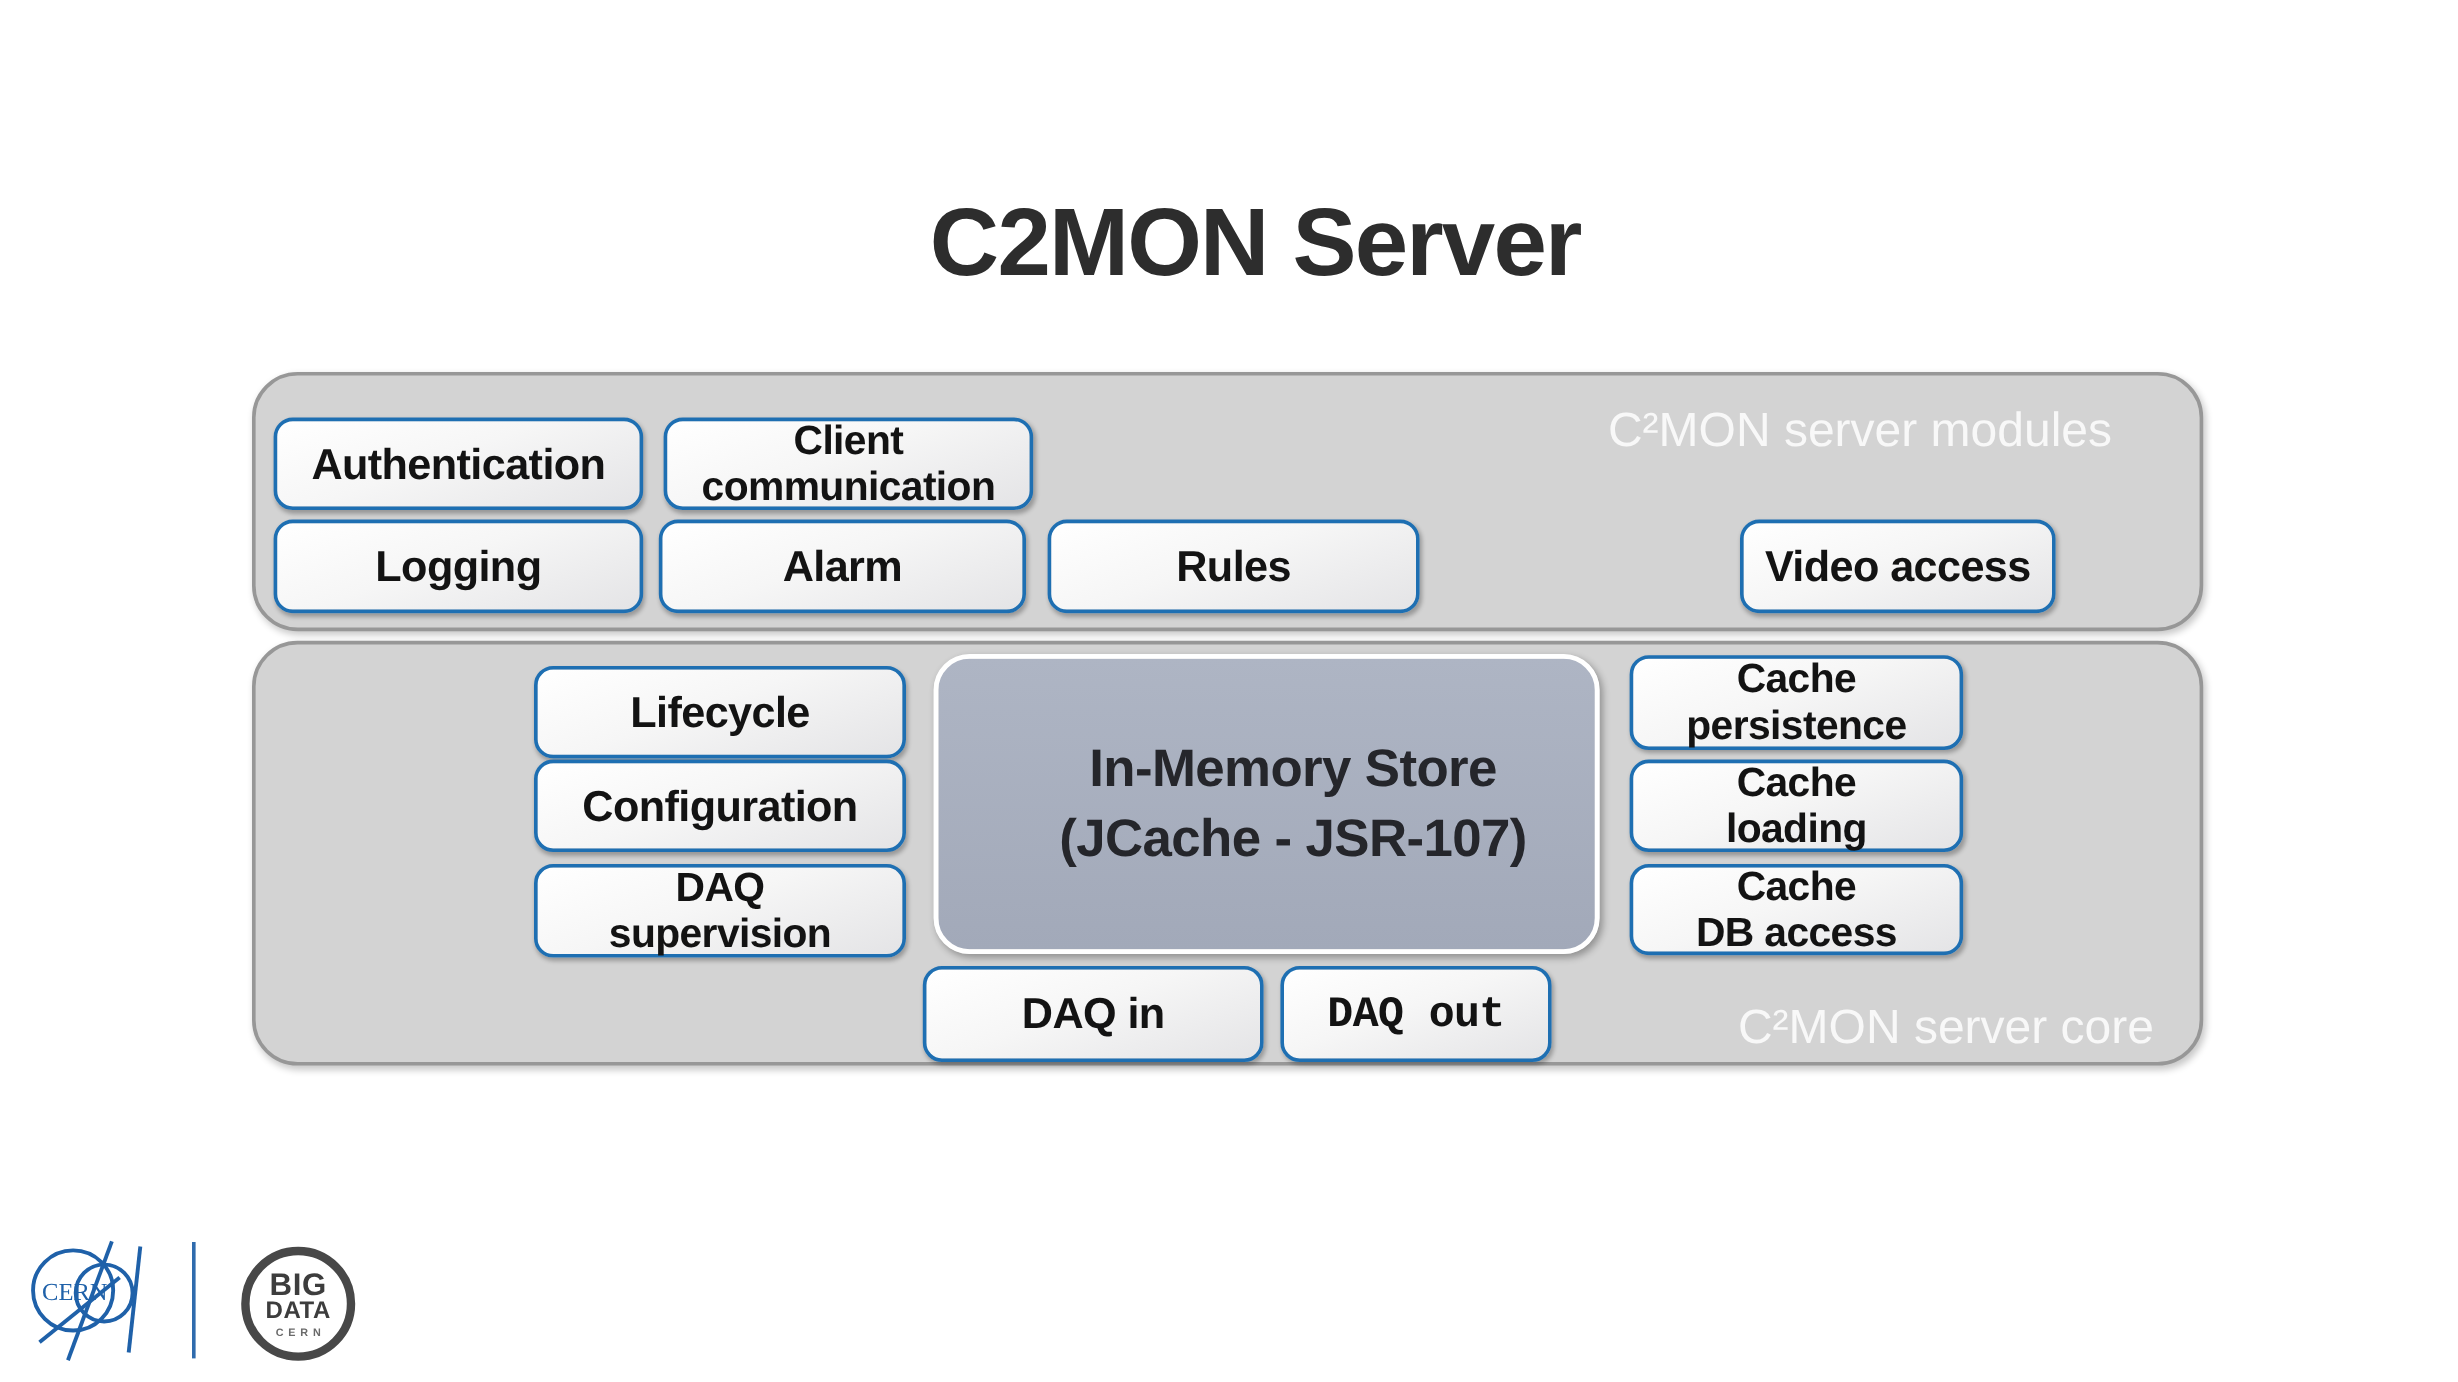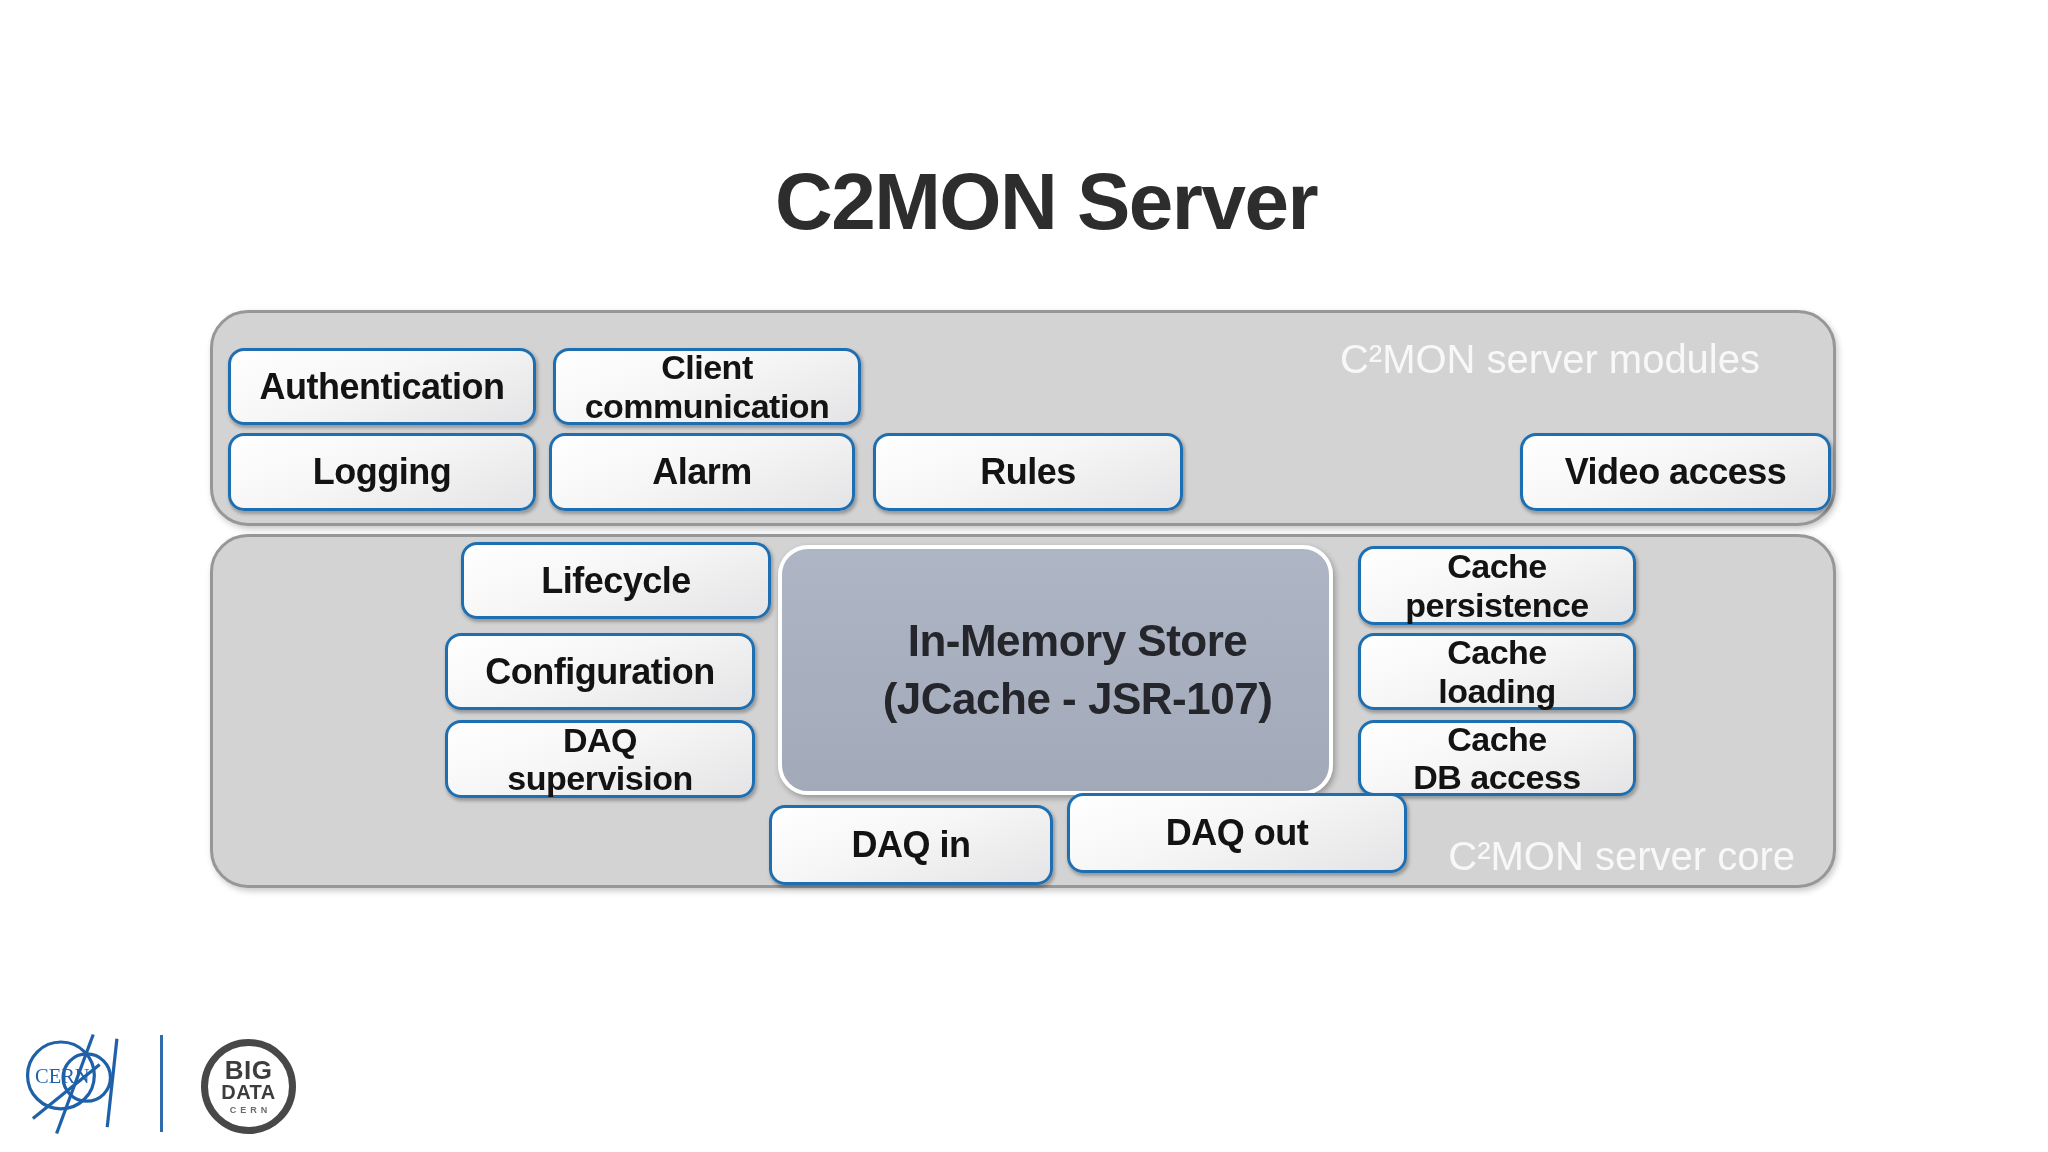--- a/index.html
+++ b/index.html
@@ -67,43 +67,43 @@
 <div class="container" style="left:210px;top:310px;width:1626px;height:216px;">
   <div class="container-label" style="right:73px;top:24px;">C²MON server modules</div>
 
   <div class="bluebox s2" style="left:340px;top:35px;width:308px;height:77px;">Client
 communication</div>
   <div class="bluebox s1" style="left:15px;top:35px;width:308px;height:77px;">Authentication</div>
 
   <div class="bluebox s1" style="left:15px;top:120px;width:308px;height:78px;">Logging</div>
   <div class="bluebox s1" style="left:336px;top:120px;width:306px;height:78px;">Alarm</div>
   <div class="bluebox s1" style="left:660px;top:120px;width:310px;height:78px;">Rules</div>
-  <div class="bluebox s1" style="left:1307px;top:120px;width:311px;height:78px;">Video access</div>
+  <div class="bluebox s1" style="left:1237px;top:120px;width:263px;height:78px;">Video access</div>
 </div>
 
 <div class="container" style="left:210px;top:534px;width:1626px;height:354px;">
   <div class="container-label" style="right:38px;bottom:6px;">C²MON server core</div>
 
-  <div class="bluebox s1" style="left:232px;top:5px;width:310px;height:77px;margin-left:16px;">Lifecycle</div>
+  <div class="bluebox s1" style="left:232px;top:18px;width:310px;height:77px;">Lifecycle</div>
   <div class="bluebox s1" style="left:232px;top:96px;width:310px;height:77px;">Configuration</div>
   <div class="bluebox s2" style="left:232px;top:183px;width:310px;height:78px;">DAQ
 supervision</div>
 
   <div class="inmemory" style="left:565px;top:8px;width:555px;height:250px;">In-Memory Store
 (JCache - JSR-107)</div>
 
   <div class="bluebox s2" style="left:1145px;top:9px;width:278px;height:79px;">Cache
 persistence</div>
   <div class="bluebox s2" style="left:1145px;top:96px;width:278px;height:77px;">Cache
 loading</div>
   <div class="bluebox s2" style="left:1145px;top:183px;width:278px;height:76px;">Cache
 DB access</div>
 
   <div class="bluebox s1" style="left:556px;top:268px;width:284px;height:80px;">DAQ in</div>
-  <div class="bluebox s1" style="left:854px;top:256px;width:340px;height:80px;">DAQ out</div>
+  <div class="bluebox s1" style="left:854px;top:268px;width:226px;height:80px;font-family:Liberation Mono, monospace;">DAQ out</div>
 </div>
 
 <svg class="cern-svg" width="108" height="112" viewBox="0 0 100 104" fill="none">
   <g stroke="#1f61a9" stroke-width="3" fill="none">
     <circle cx="36" cy="44" r="31"></circle>
     <circle cx="60" cy="46" r="22"></circle>
     <line x1="66" y1="6" x2="32" y2="98"></line>
     <line x1="88" y1="10" x2="79" y2="92"></line>
     <line x1="72" y1="34" x2="10" y2="84"></line>
   </g>

